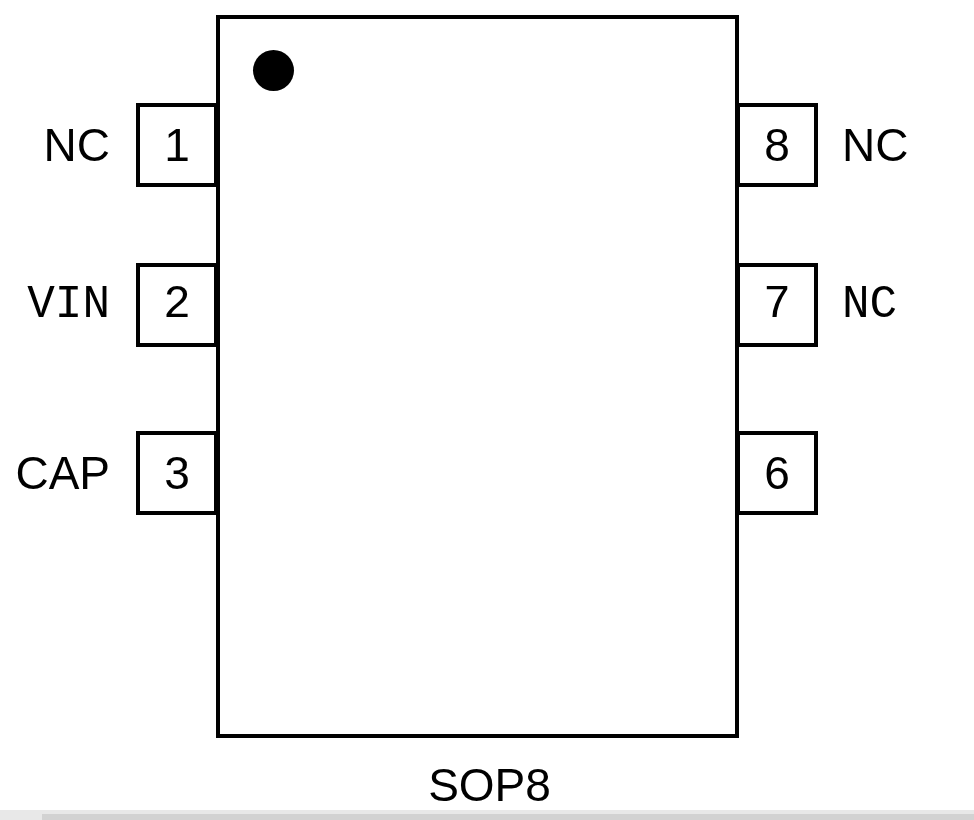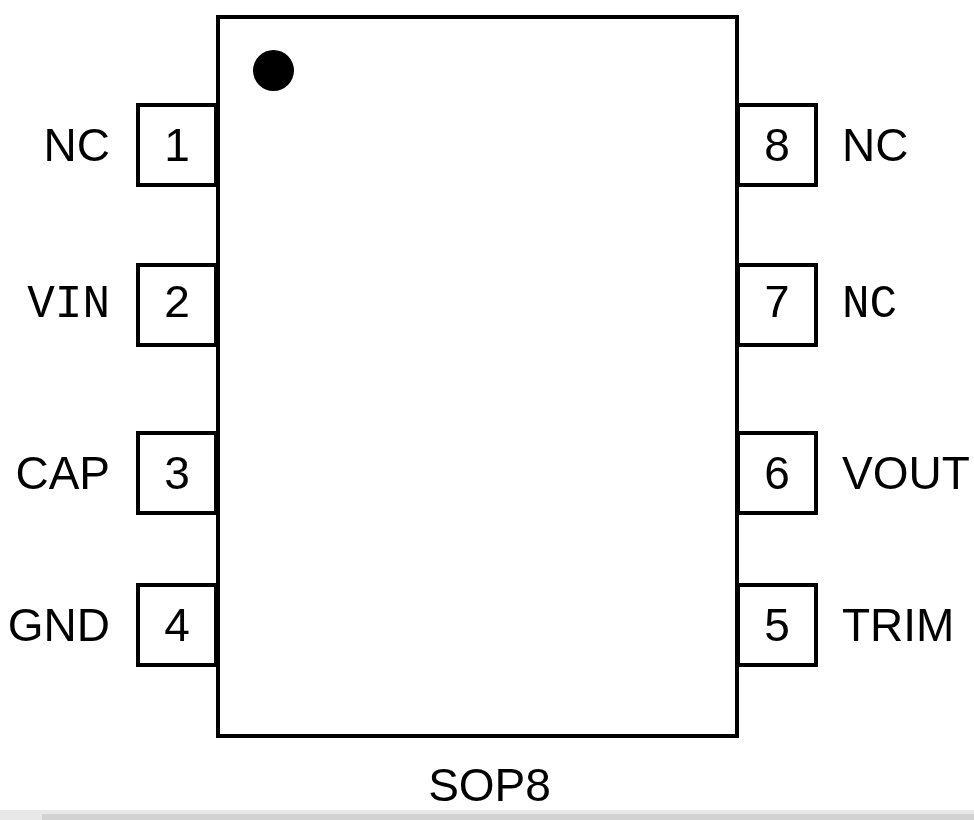--- a/index.html
+++ b/index.html
@@ -119,29 +119,22 @@
     <span class="pin-name left-name">VIN</span>
     <span class="pin-box left-box">2</span>
     <span class="pin-box right-box">7</span>
     <span class="pin-name right-name">NC</span>
   </div>
 
   <div class="pin-row row-2">
     <span class="pin-name left-name">CAP</span>
     <span class="pin-box left-box">3</span>
     <span class="pin-box right-box">6</span>
-    <span class="pin-name right-name">VOUT</span>
   </div>
 
-  <div class="pin-row row-3">
-    <span class="pin-name left-name">GND</span>
-    <span class="pin-box left-box">4</span>
-    <span class="pin-box right-box">5</span>
-    <span class="pin-name right-name">TRIM</span>
-  </div>
 
   <div class="package-label">SOP8</div>
 
   <div class="scrollbar-track">
     <div class="scrollbar-thumb"></div>
   </div>
 
 </div>
 
 </body></html>

